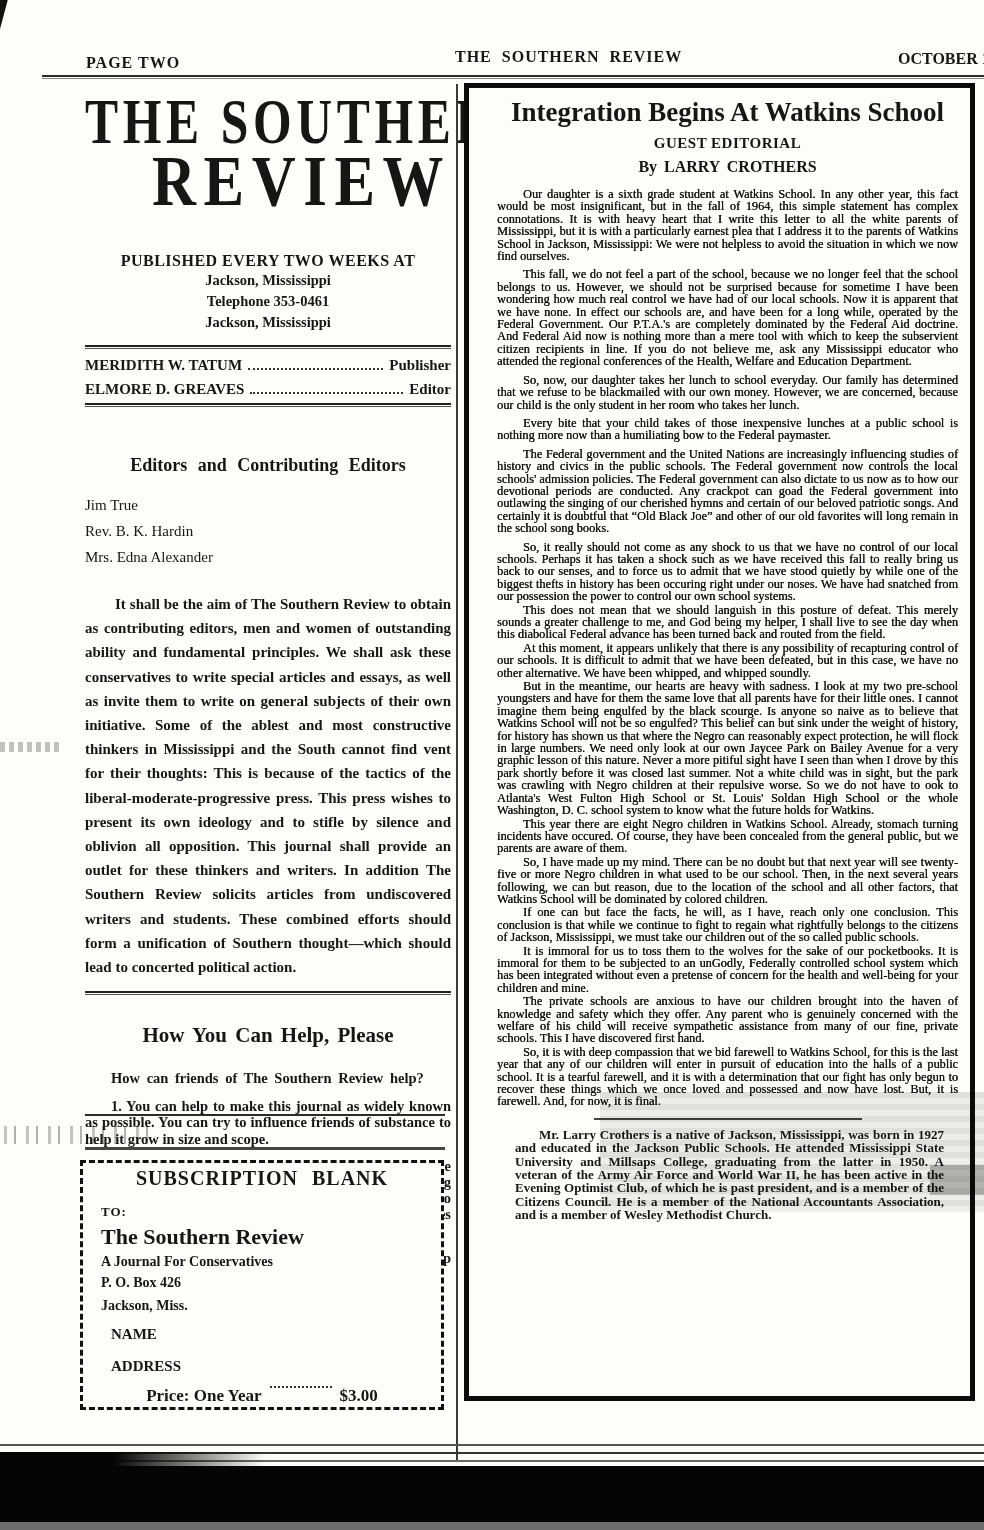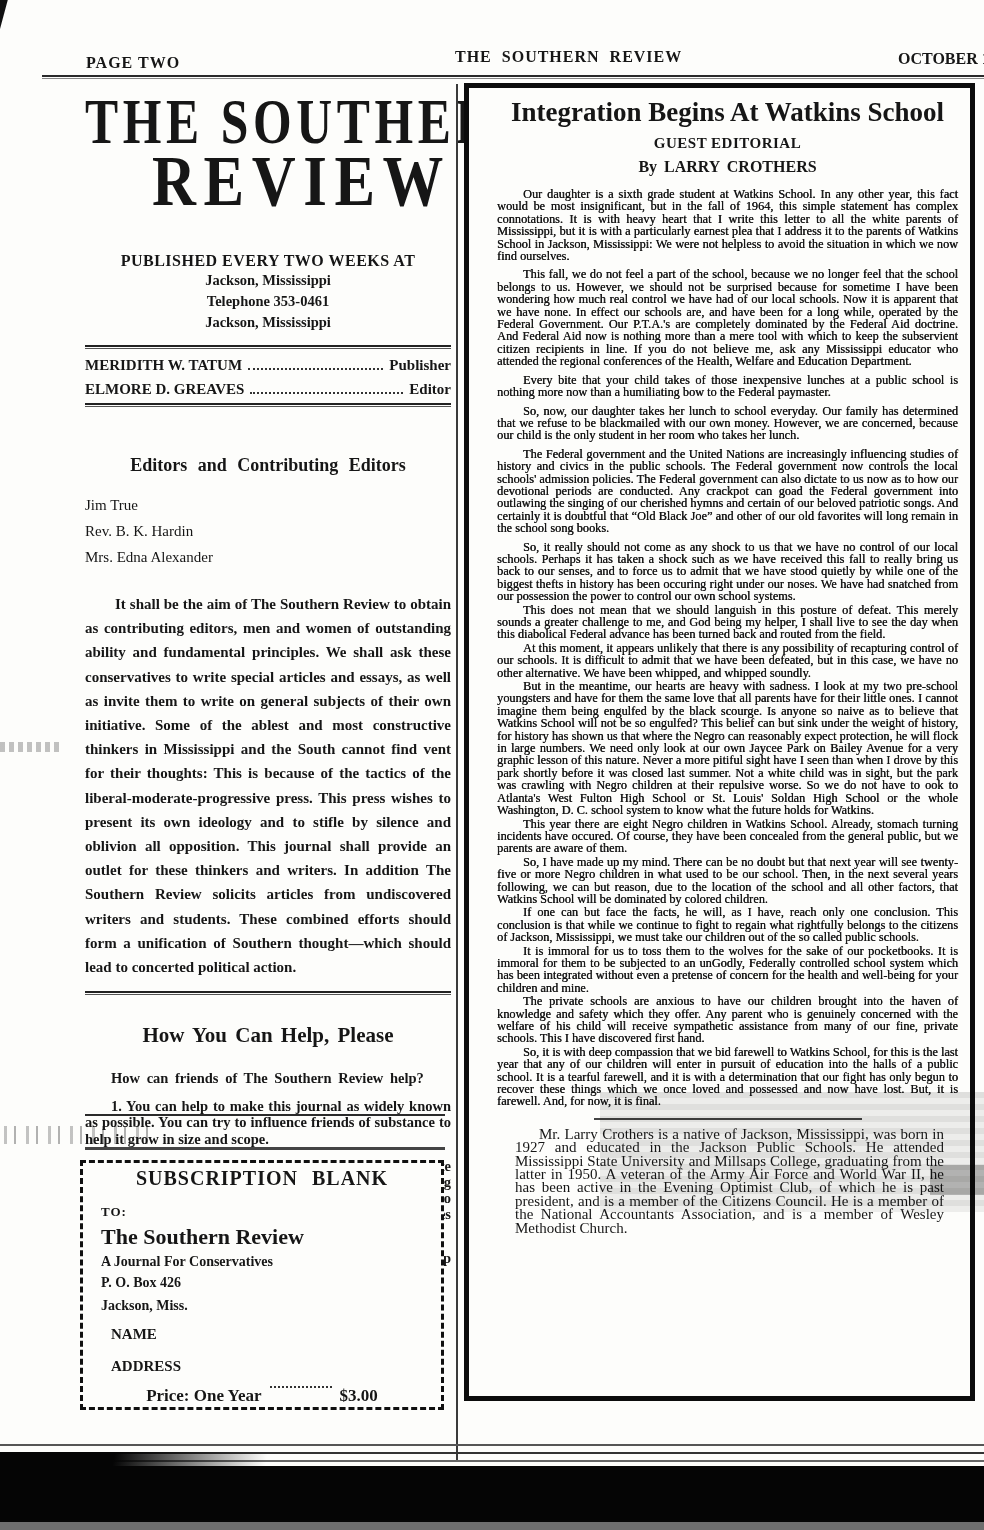--- a/index.html
+++ b/index.html
@@ -57,21 +57,21 @@
   .article-inner{padding:6px 12px 0 28px;}
   .article-title{text-align:center;font-weight:bold;font-size:27px;margin-top:2px;
     transform:scaleY(1.05);transform-origin:top center;}
   .article-kicker{text-align:center;font-weight:bold;font-size:15px;margin-top:8px;letter-spacing:.5px;}
   .article-byline{text-align:center;font-weight:bold;font-size:16px;margin-top:6px;word-spacing:3px;}
   .article-body{margin-top:12px;}
   .article-body p{margin:0 0 6px 0;font-size:12.3px;line-height:12.4px;text-align:justify;text-indent:26px;
     text-shadow:0.3px 0 0 currentColor;}
   .article-body p.tight{margin-bottom:1px;}
   .bio-sep{width:268px;height:2px;background:#444;margin:10px auto 8px auto;}
-  .article-bio{font-size:15px;font-weight:normal;line-height:13.4px;text-align:justify;text-indent:24px;
+  .article-bio{font-size:13px;font-weight:bold;line-height:13.4px;text-align:justify;text-indent:24px;
     margin:0 14px 0 18px;}
   
   .corner-mark{position:absolute;left:0;top:0;width:14px;height:46px;
     background:linear-gradient(105deg,#111 0 7px,transparent 8px);}
   .smudge-a{position:absolute;left:0;top:742px;width:62px;height:10px;opacity:.45;
     background:repeating-linear-gradient(90deg,#777 0 5px,transparent 5px 9px);}
   .smudge-b{position:absolute;left:4px;top:1126px;width:150px;height:18px;opacity:.5;
     background:repeating-linear-gradient(90deg,#888 0 3px,transparent 3px 10px,#666 10px 12px,transparent 12px 22px);}
   .stain{position:absolute;left:600px;top:1092px;width:384px;height:120px;pointer-events:none;opacity:.30;
     background:repeating-linear-gradient(#9a9a9a 0 6px,#c9c9c9 6px 12px);mix-blend-mode:multiply;}
@@ -166,22 +166,22 @@
 <div class="col-divider"></div>
 
 <div class="article-box">
   <div class="article-inner">
     <div class="article-title">Integration Begins At Watkins School</div>
     <div class="article-kicker">GUEST EDITORIAL</div>
     <div class="article-byline">By LARRY CROTHERS</div>
     <div class="article-body">
       <p>Our daughter is a sixth grade student at Watkins School. In any other year, this fact would be most insignificant, but in the fall of 1964, this simple statement has complex connotations. It is with heavy heart that I write this letter to all the white parents of Mississippi, but it is with a particularly earnest plea that I address it to the parents of Watkins School in Jackson, Mississippi: We were not helpless to avoid the situation in which we now find ourselves.</p>
       <p>This fall, we do not feel a part of the school, because we no longer feel that the school belongs to us. However, we should not be surprised because for sometime I have been wondering how much real control we have had of our local schools. Now it is apparent that we have none. In effect our schools are, and have been for a long while, operated by the Federal Government. Our P.T.A.'s are completely dominated by the Federal Aid doctrine. And Federal Aid now is nothing more than a mere tool with which to keep the subservient citizen recipients in line. If you do not believe me, ask any Mississippi educator who attended the regional conferences of the Health, Welfare and Education Department.</p>
+      <p>So, now, our daughter takes her lunch to school everyday. Our family has determined that we refuse to be blackmailed with our own money. However, we are concerned, because our child is the only student in her room who takes her lunch.</p>
       <p>Every bite that your child takes of those inexpensive lunches at a public school is nothing more now than a humiliating bow to the Federal paymaster.</p>
-      <p>So, now, our daughter takes her lunch to school everyday. Our family has determined that we refuse to be blackmailed with our own money. However, we are concerned, because our child is the only student in her room who takes her lunch.</p>
       <p>The Federal government and the United Nations are increasingly influencing studies of history and civics in the public schools. The Federal government now controls the local schools' admission policies. The Federal government can also dictate to us now as to how our devotional periods are conducted. Any crackpot can goad the Federal government into outlawing the singing of our cherished hymns and certain of our beloved patriotic songs. And certainly it is doubtful that “Old Black Joe” and other of our old favorites will long remain in the school song books.</p>
       <p class="tight">So, it really should not come as any shock to us that we have no control of our local schools. Perhaps it has taken a shock such as we have received this fall to really bring us back to our senses, and to force us to admit that we have stood quietly by while one of the biggest thefts in history has been occuring right under our noses. We have had snatched from our possession the power to control our own school systems.</p>
       <p class="tight">This does not mean that we should languish in this posture of defeat. This merely sounds a greater challenge to me, and God being my helper, I shall live to see the day when this diabolical Federal advance has been turned back and routed from the field.</p>
       <p class="tight">At this moment, it appears unlikely that there is any possibility of recapturing control of our schools. It is difficult to admit that we have been defeated, but in this case, we have no other alternative. We have been whipped, and whipped soundly.</p>
       <p class="tight">But in the meantime, our hearts are heavy with sadness. I look at my two pre-school youngsters and have for them the same love that all parents have for their little ones. I cannot imagine them being engulfed by the black scourge. Is anyone so naive as to believe that Watkins School will not be so engulfed? This belief can but sink under the weight of history, for history has shown us that where the Negro can reasonably expect protection, he will flock in large numbers. We need only look at our own Jaycee Park on Bailey Avenue for a very graphic lesson of this nature. Never a more pitiful sight have I seen than when I drove by this park shortly before it was closed last summer. Not a white child was in sight, but the park was crawling with Negro children at their repulsive worse. So we do not have to ook to Atlanta's West Fulton High School or St. Louis' Soldan High School or the whole Washington, D. C. school system to know what the future holds for Watkins.</p>
       <p class="tight">This year there are eight Negro children in Watkins School. Already, stomach turning incidents have occured. Of course, they have been concealed from the general public, but we parents are aware of them.</p>
       <p class="tight">So, I have made up my mind. There can be no doubt but that next year will see twenty-five or more Negro children in what used to be our school. Then, in the next several years following, we can but reason, due to the location of the school and all other factors, that Watkins School will be dominated by colored children.</p>
       <p class="tight">If one can but face the facts, he will, as I have, reach only one conclusion. This conclusion is that while we continue to fight to regain what rightfully belongs to the citizens of Jackson, Mississippi, we must take our children out of the so called public schools.</p>
       <p class="tight">It is immoral for us to toss them to the wolves for the sake of our pocketbooks. It is immoral for them to be subjected to an unGodly, Federally controlled school system which has been integrated without even a pretense of concern for the health and well-being for your children and mine.</p>
       <p class="tight">The private schools are anxious to have our children brought into the haven of knowledge and safety which they offer. Any parent who is genuinely concerned with the welfare of his child will receive sympathetic assistance from many of our fine, private schools. This I have discovered first hand.</p>

